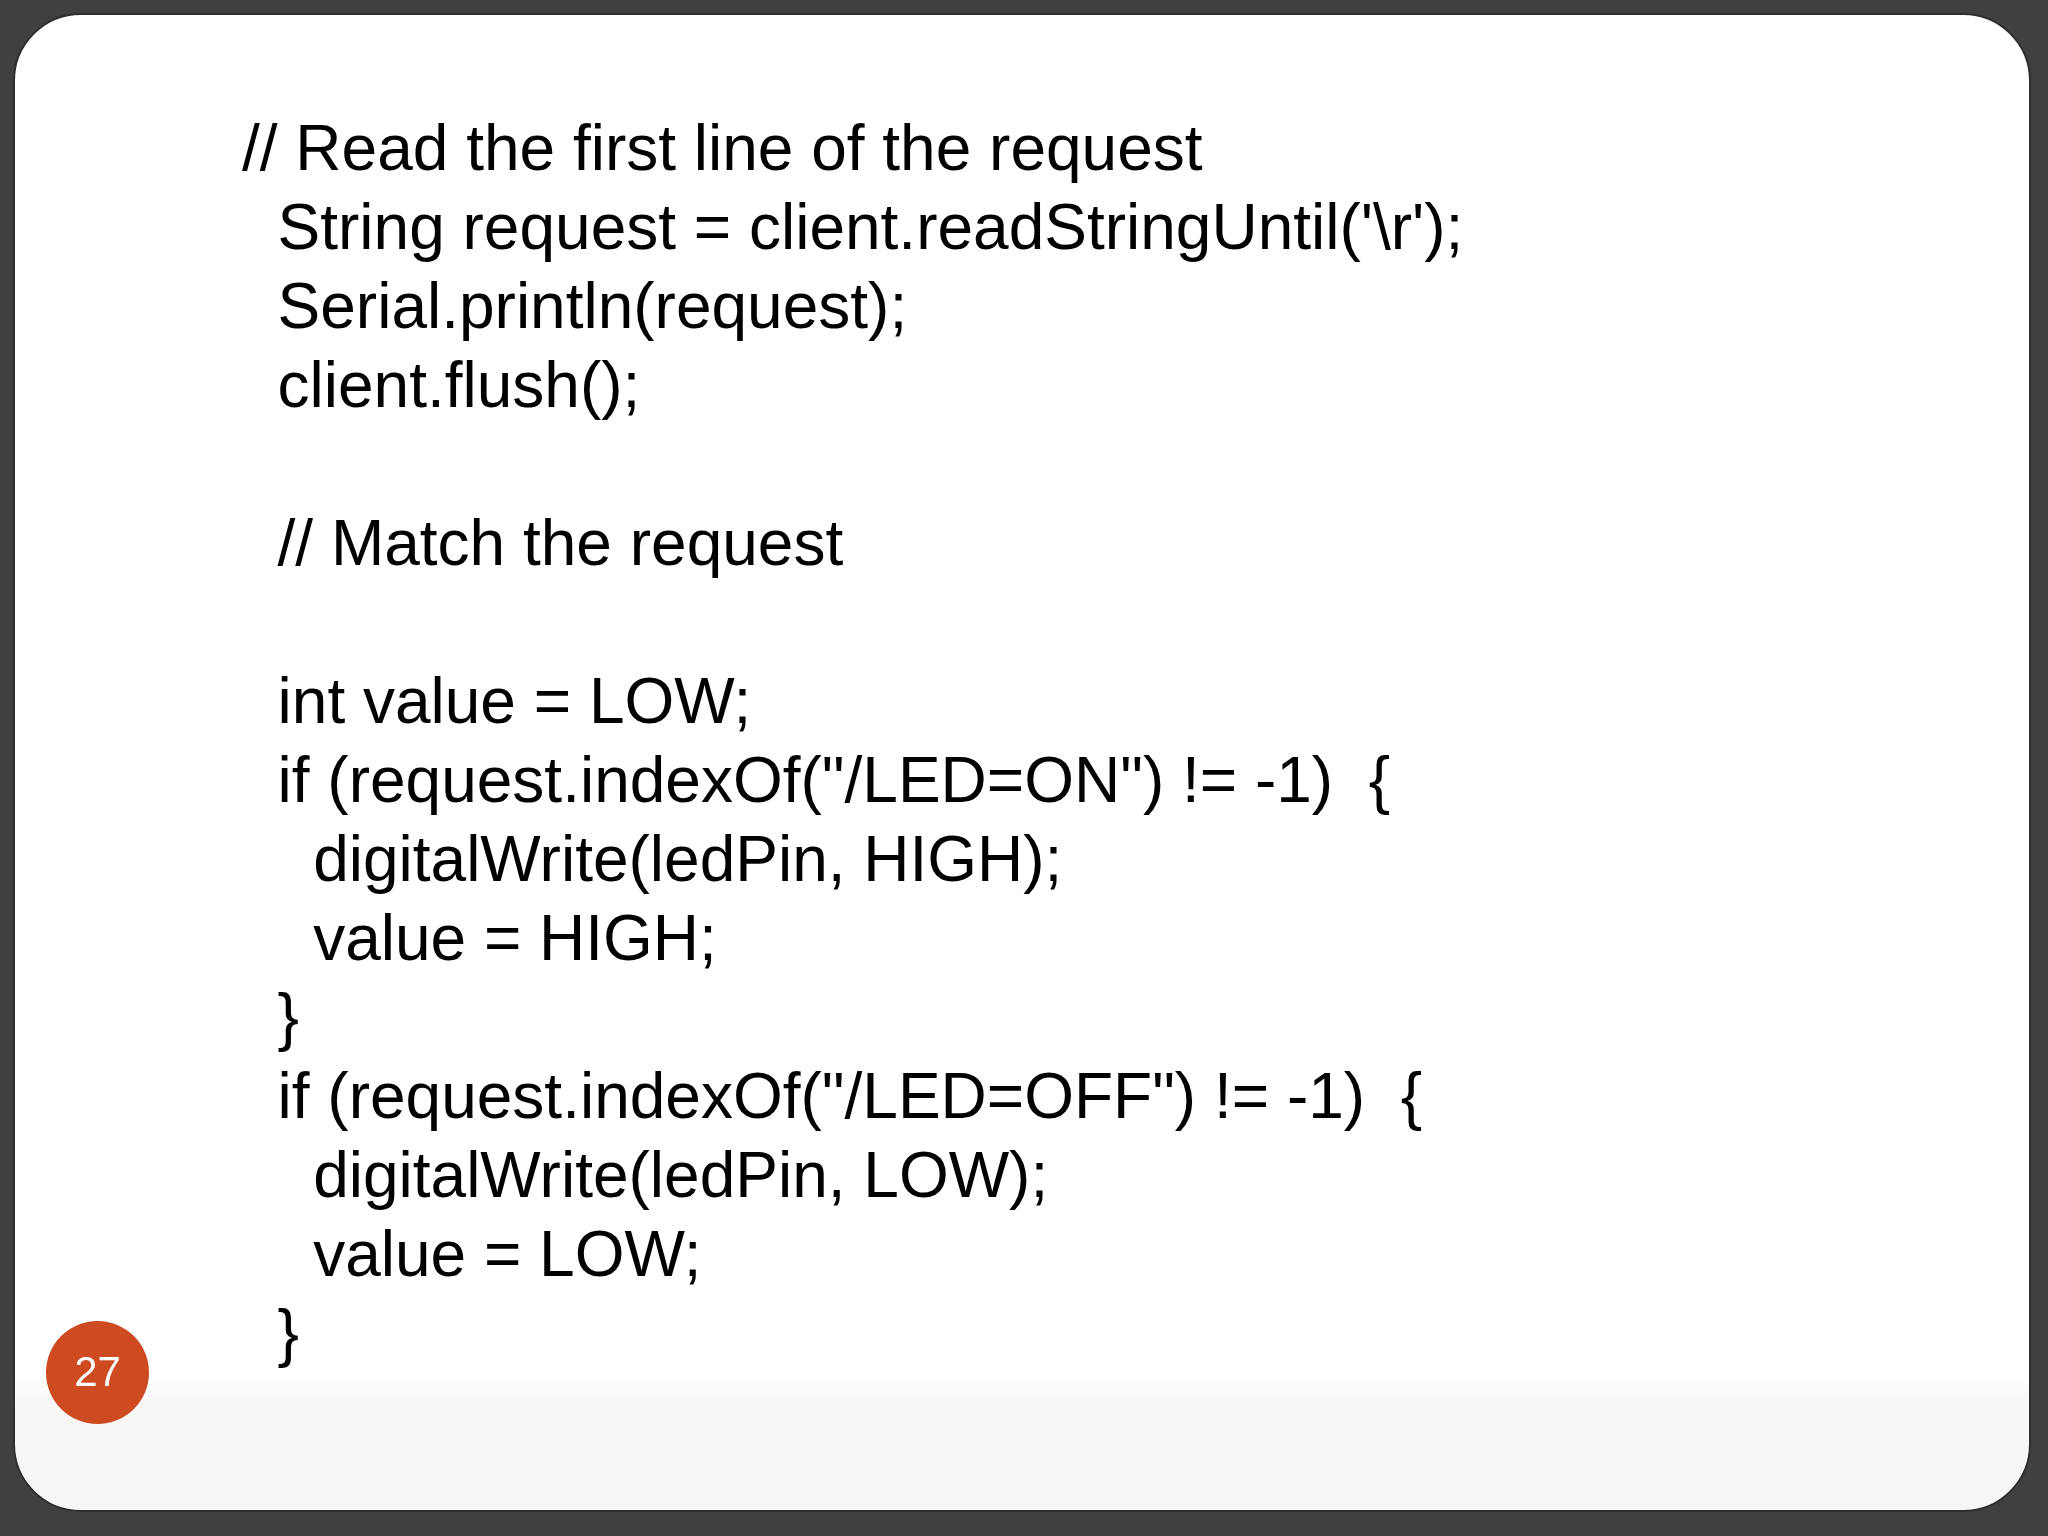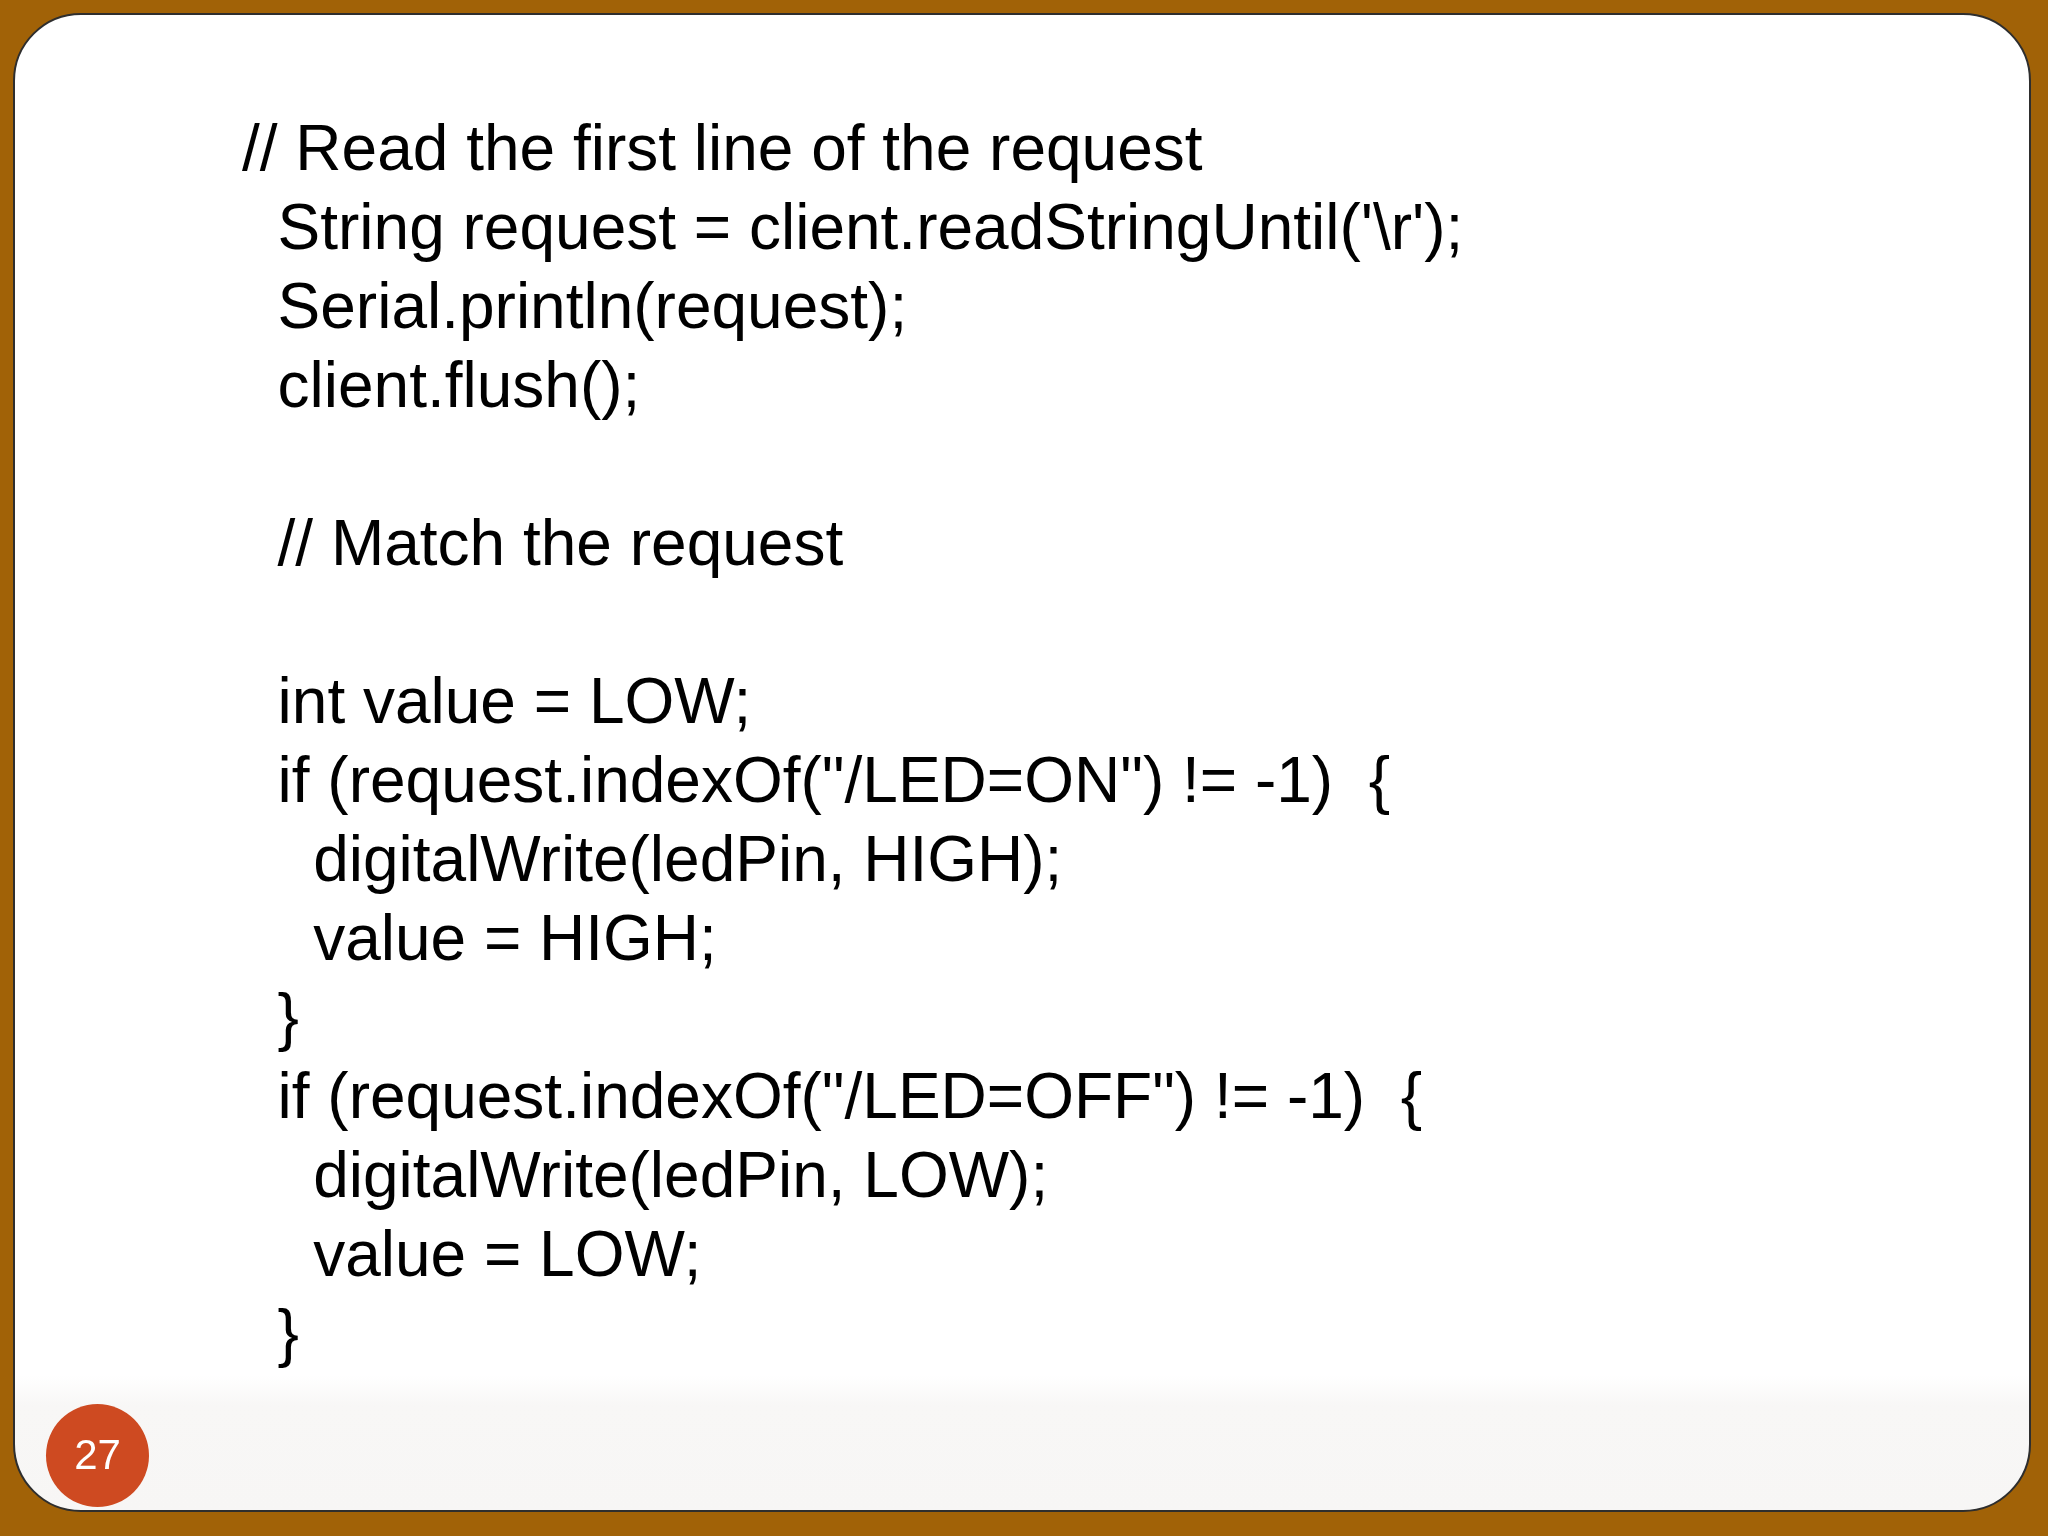--- a/index.html
+++ b/index.html
@@ -7,21 +7,21 @@
     padding: 0;
     background: #ffffff;
     width: 2048px;
     height: 1536px;
     overflow: hidden;
   }
   .stage {
     position: relative;
     width: 2048px;
     height: 1536px;
-    background: #a16207;
+    background: #404040;
     font-family: "Liberation Sans", "DejaVu Sans", sans-serif;
   }
   .slide-frame {
     position: absolute;
     left: 13px;
     top: 13px;
     width: 2018px;
     height: 1499px;
     border: 2px solid #2e2e2e;
     border-radius: 68px;
@@ -40,21 +40,21 @@
     font-family: "Liberation Sans", "DejaVu Sans", sans-serif;
     font-size: 64px;
     line-height: 79px;
     color: #000000;
     white-space: pre;
     letter-spacing: 0;
   }
   .page-number-badge {
     position: absolute;
     left: 31px;
-    top: 1389px;
+    top: 1306px;
     width: 103px;
     height: 103px;
     border-radius: 50%;
     background: #ce4a21;
     display: flex;
     align-items: center;
     justify-content: center;
     z-index: 2;
     text-align: center;
   }

